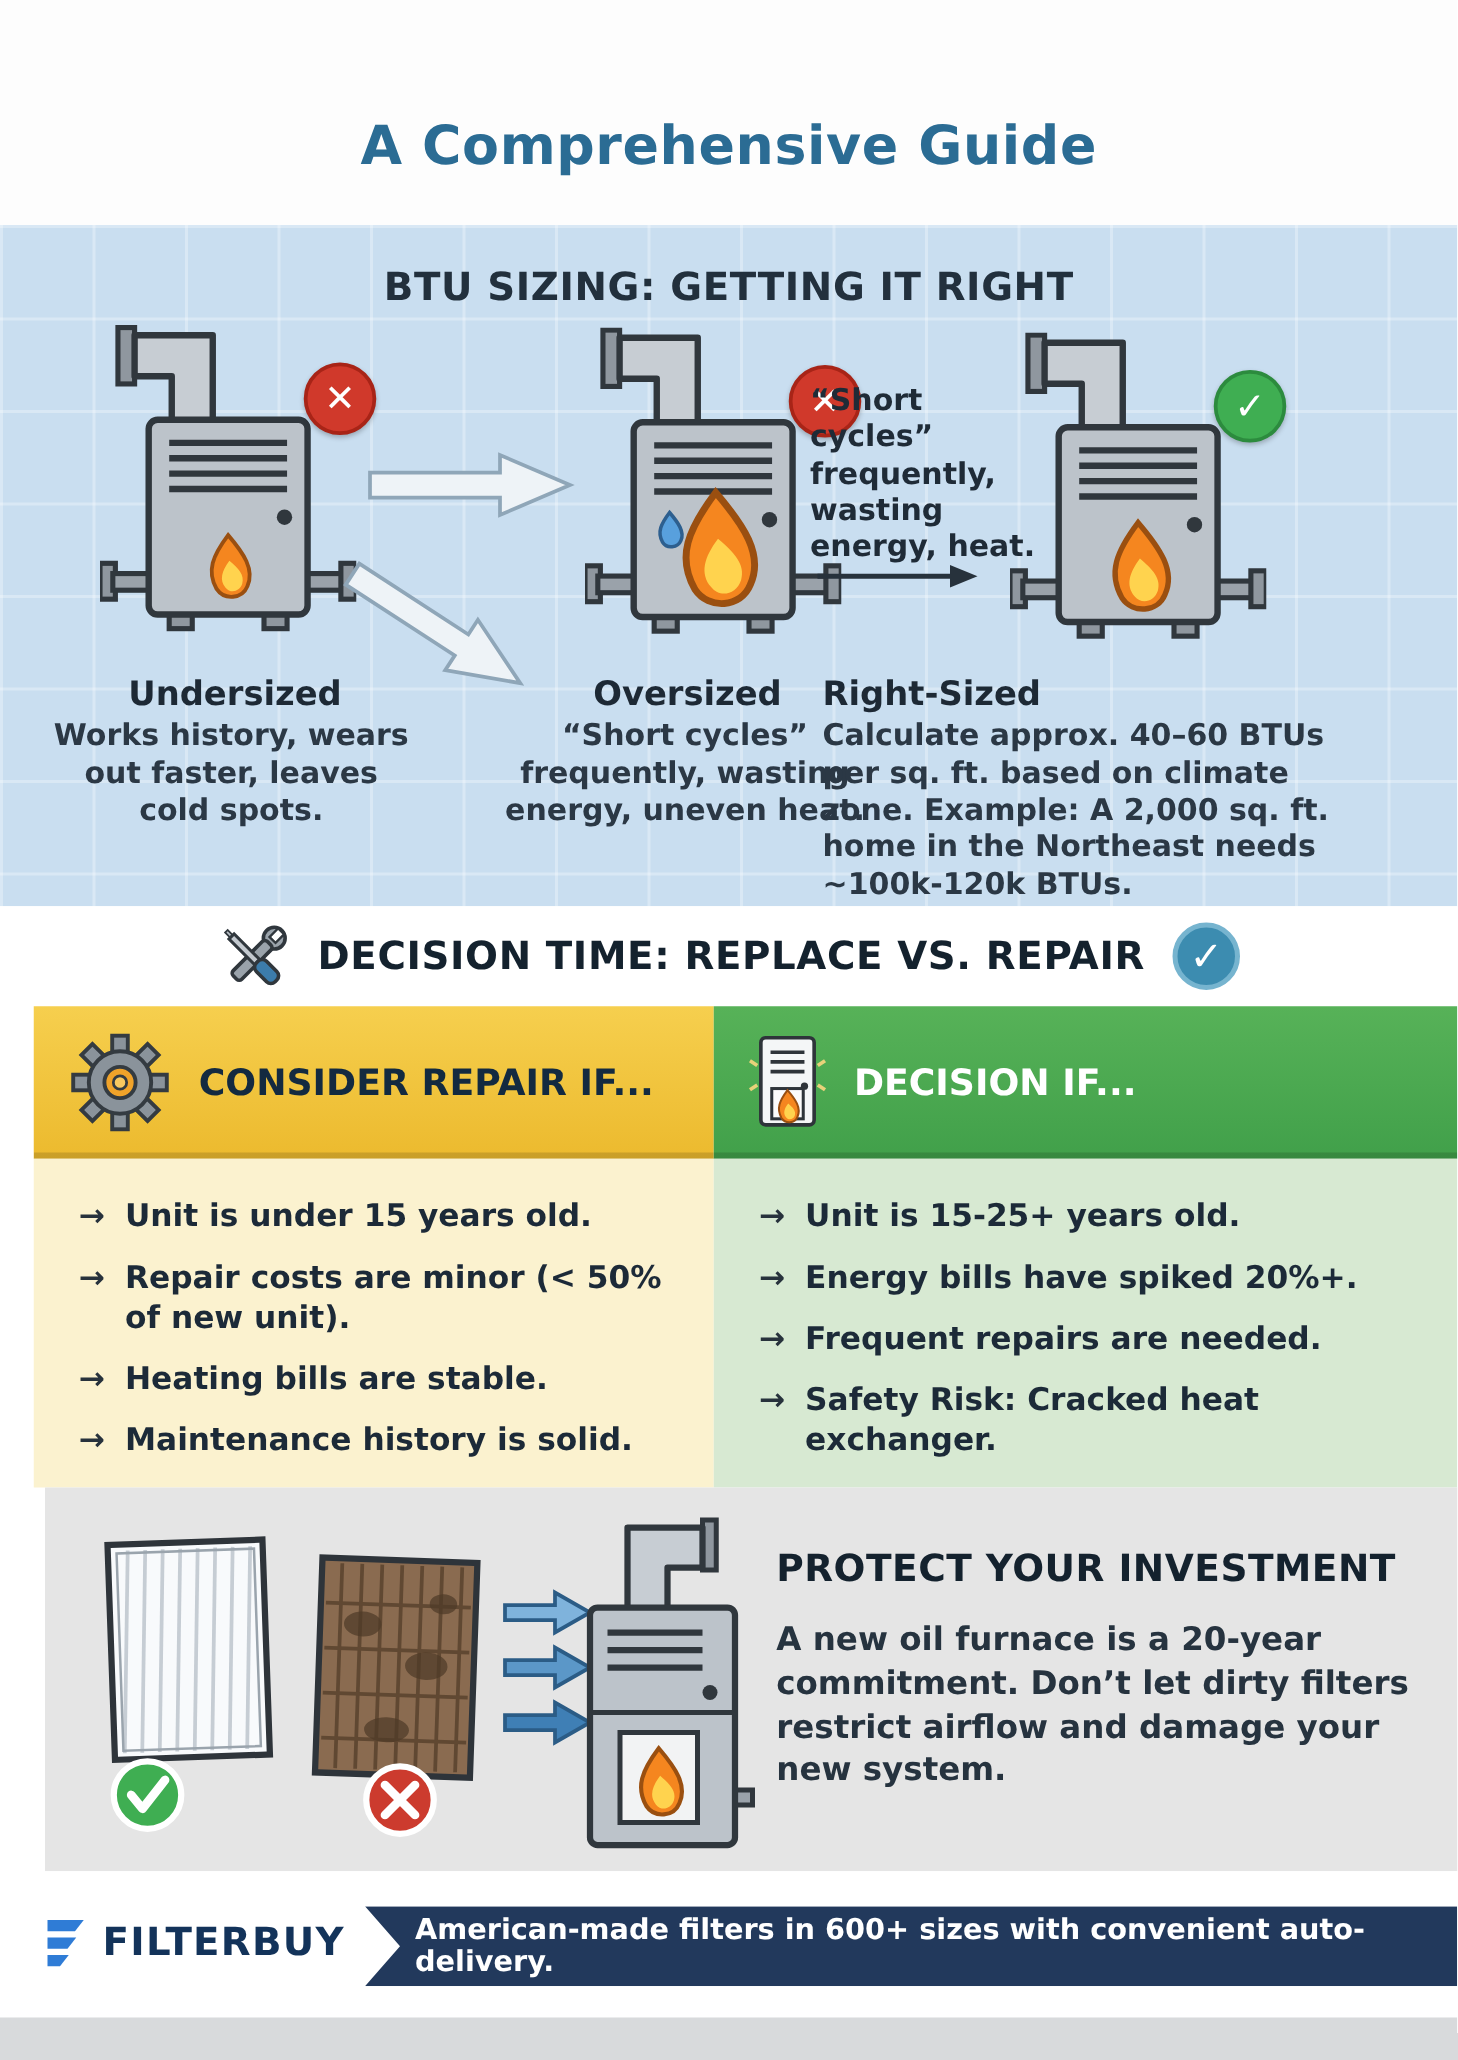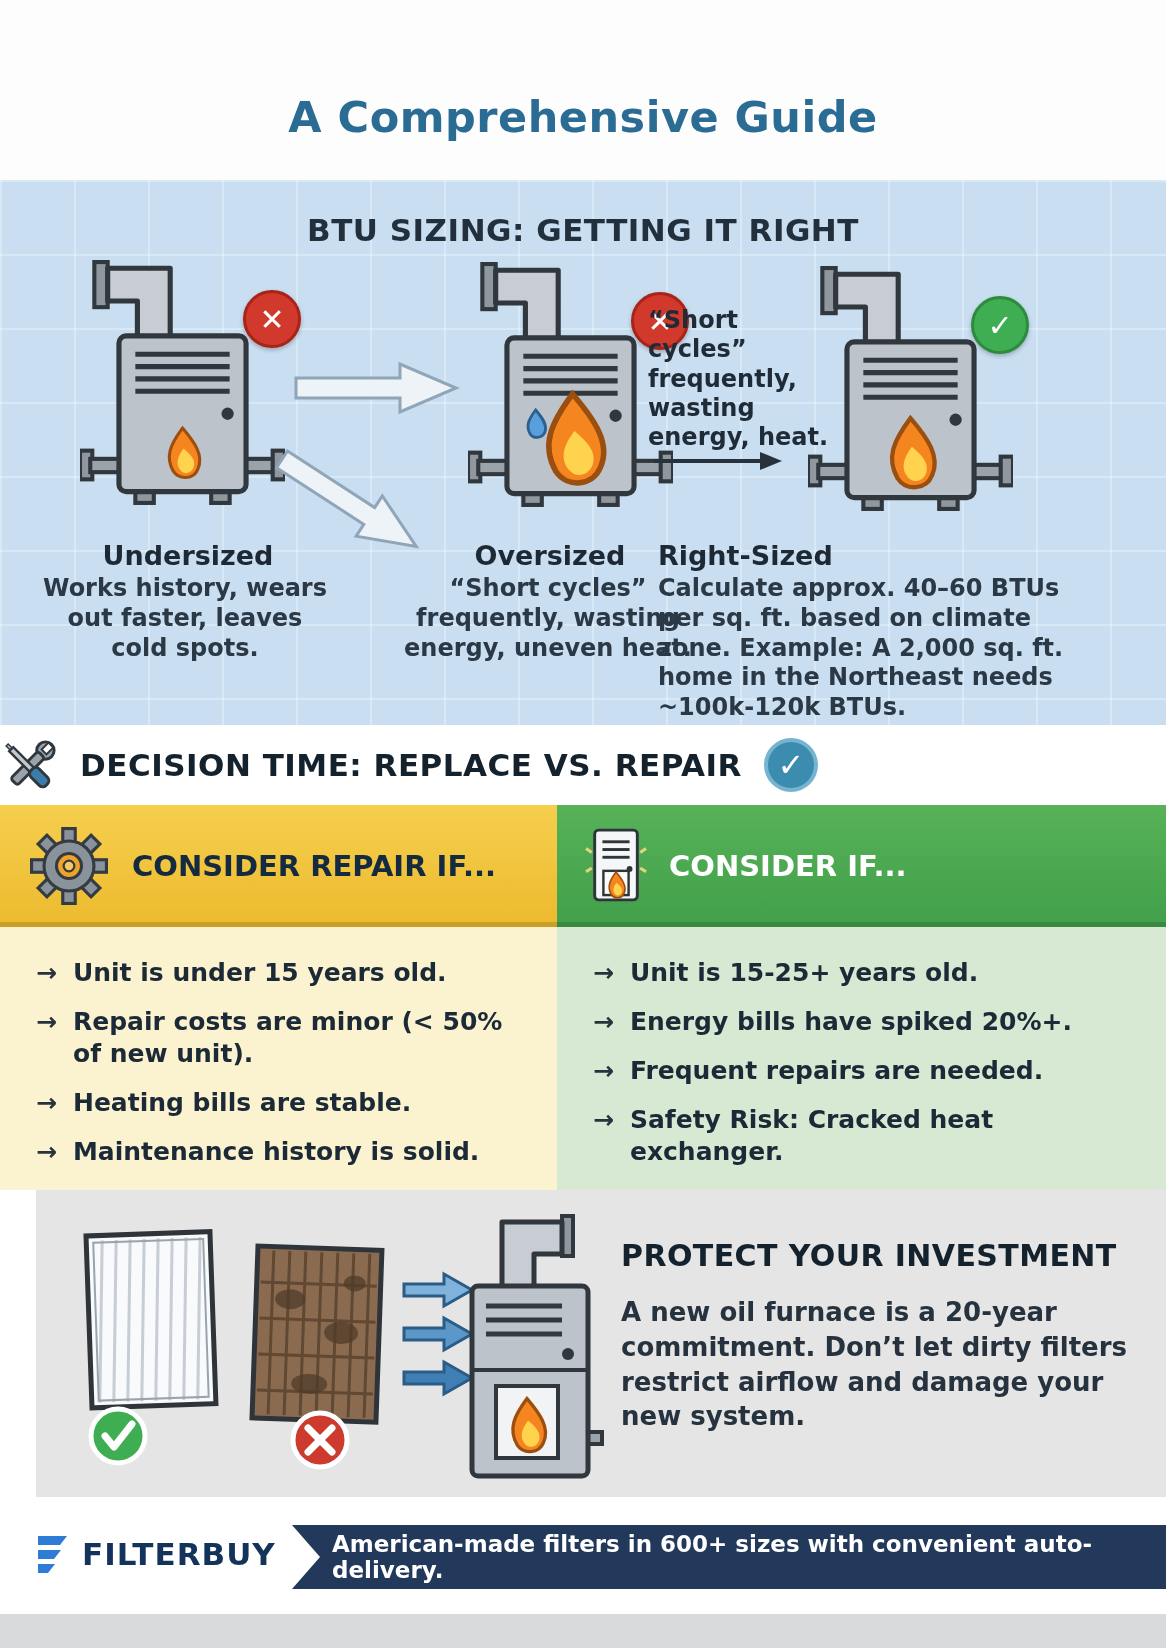--- a/index.html
+++ b/index.html
@@ -35,27 +35,27 @@
   .lbl1 { left:58px;  width:260px; text-align:center; }
   .lbl2 { left:420px; width:260px; text-align:center; }
   .lbl3 { left:658px; width:420px; text-align:left; }
   .btu-desc { position:absolute; top:394px; font-size:24px; font-weight:600; color:#2b3845; line-height:1.24; }
   .desc1 { left:40px;  width:290px; text-align:center; }
   .desc2 { left:398px; width:300px; text-align:center; }
   .desc3 { left:658px; width:418px; text-align:left; }
 
   
   .decision-strip { position:absolute; top:725px; left:0; width:100%; height:80px; background:#ffffff;
-                    display:flex; align-items:center; justify-content:flex-start; gap:22px; }
+                    display:flex; align-items:center; justify-content:center; gap:22px; }
   .decision-strip h2 { font-size:31px; font-weight:800; color:#14222e; letter-spacing:.5px; }
   .check-circle { width:54px; height:54px; border-radius:50%; background:#3c8cb0; border:4px solid #76b4cf;
                   display:flex; align-items:center; justify-content:center; color:#fff; font-size:32px; font-weight:800; }
 
   
-  .cols { position:absolute; top:805px; left:0; width:100%; height:385px; display:flex; }
+  .cols { position:absolute; top:805px; left:0; width:100%; height:385px; display:flex;padding-left:27px; }
   .col { height:100%; }
   .col-repair  { width:557px; }
   .col-replace { width:609px; }
   .col-head { height:122px; display:flex; align-items:center; gap:22px; padding:0 16px 0 28px; }
   .head-repair  { background:linear-gradient(180deg,#f6cf4e,#ecba2e); box-shadow:inset 0 -5px 0 rgba(0,0,0,.14); }
   .head-replace { background:linear-gradient(180deg,#57b258,#41a04a); box-shadow:inset 0 -5px 0 rgba(0,0,0,.14); }
   .head-repair  .col-head-label { font-size:29px; font-weight:800; color:#132a40; }
   .head-replace .col-head-label { font-size:29px; font-weight:800; color:#ffffff; }
   .col-body { height:263px; padding:30px 18px 0 36px; }
   .body-repair  { background:#fbf2cf; }
@@ -250,21 +250,21 @@
           <line x1="63" y1="24" x2="57" y2="28" stroke="#e8d27a" stroke-width="3"></line>
           <line x1="63" y1="48" x2="57" y2="44" stroke="#e8d27a" stroke-width="3"></line>
           <rect x="10" y="5" width="44" height="72" rx="4" fill="#f4f6f7" stroke="#2e343a" stroke-width="3"></rect>
           <line x1="18" y1="17" x2="46" y2="17" stroke="#2e343a" stroke-width="3"></line>
           <line x1="18" y1="25" x2="46" y2="25" stroke="#2e343a" stroke-width="3"></line>
           <line x1="18" y1="33" x2="46" y2="33" stroke="#2e343a" stroke-width="3"></line>
           <circle cx="46" cy="45" r="3" fill="#2e343a"></circle>
           <rect x="19" y="47" width="26" height="25" fill="#fbfbfb" stroke="#2e343a" stroke-width="2.5"></rect>
           <use href="#sym-flame" transform="translate(32,67) scale(0.55)"></use>
         </svg>
-        <span class="col-head-label">CONSIDER IF...</span>
+        <span class="col-head-label">DECISION IF...</span>
       </div>
       <div class="col-body body-replace">
         <ul>
           <li>
               <span class="bullet">→</span>
               <span>Unit is 15-25+ years old.</span>
             </li>
           <li>
               <span class="bullet">→</span>
               <span>Energy bills have spiked 20%+.</span>

